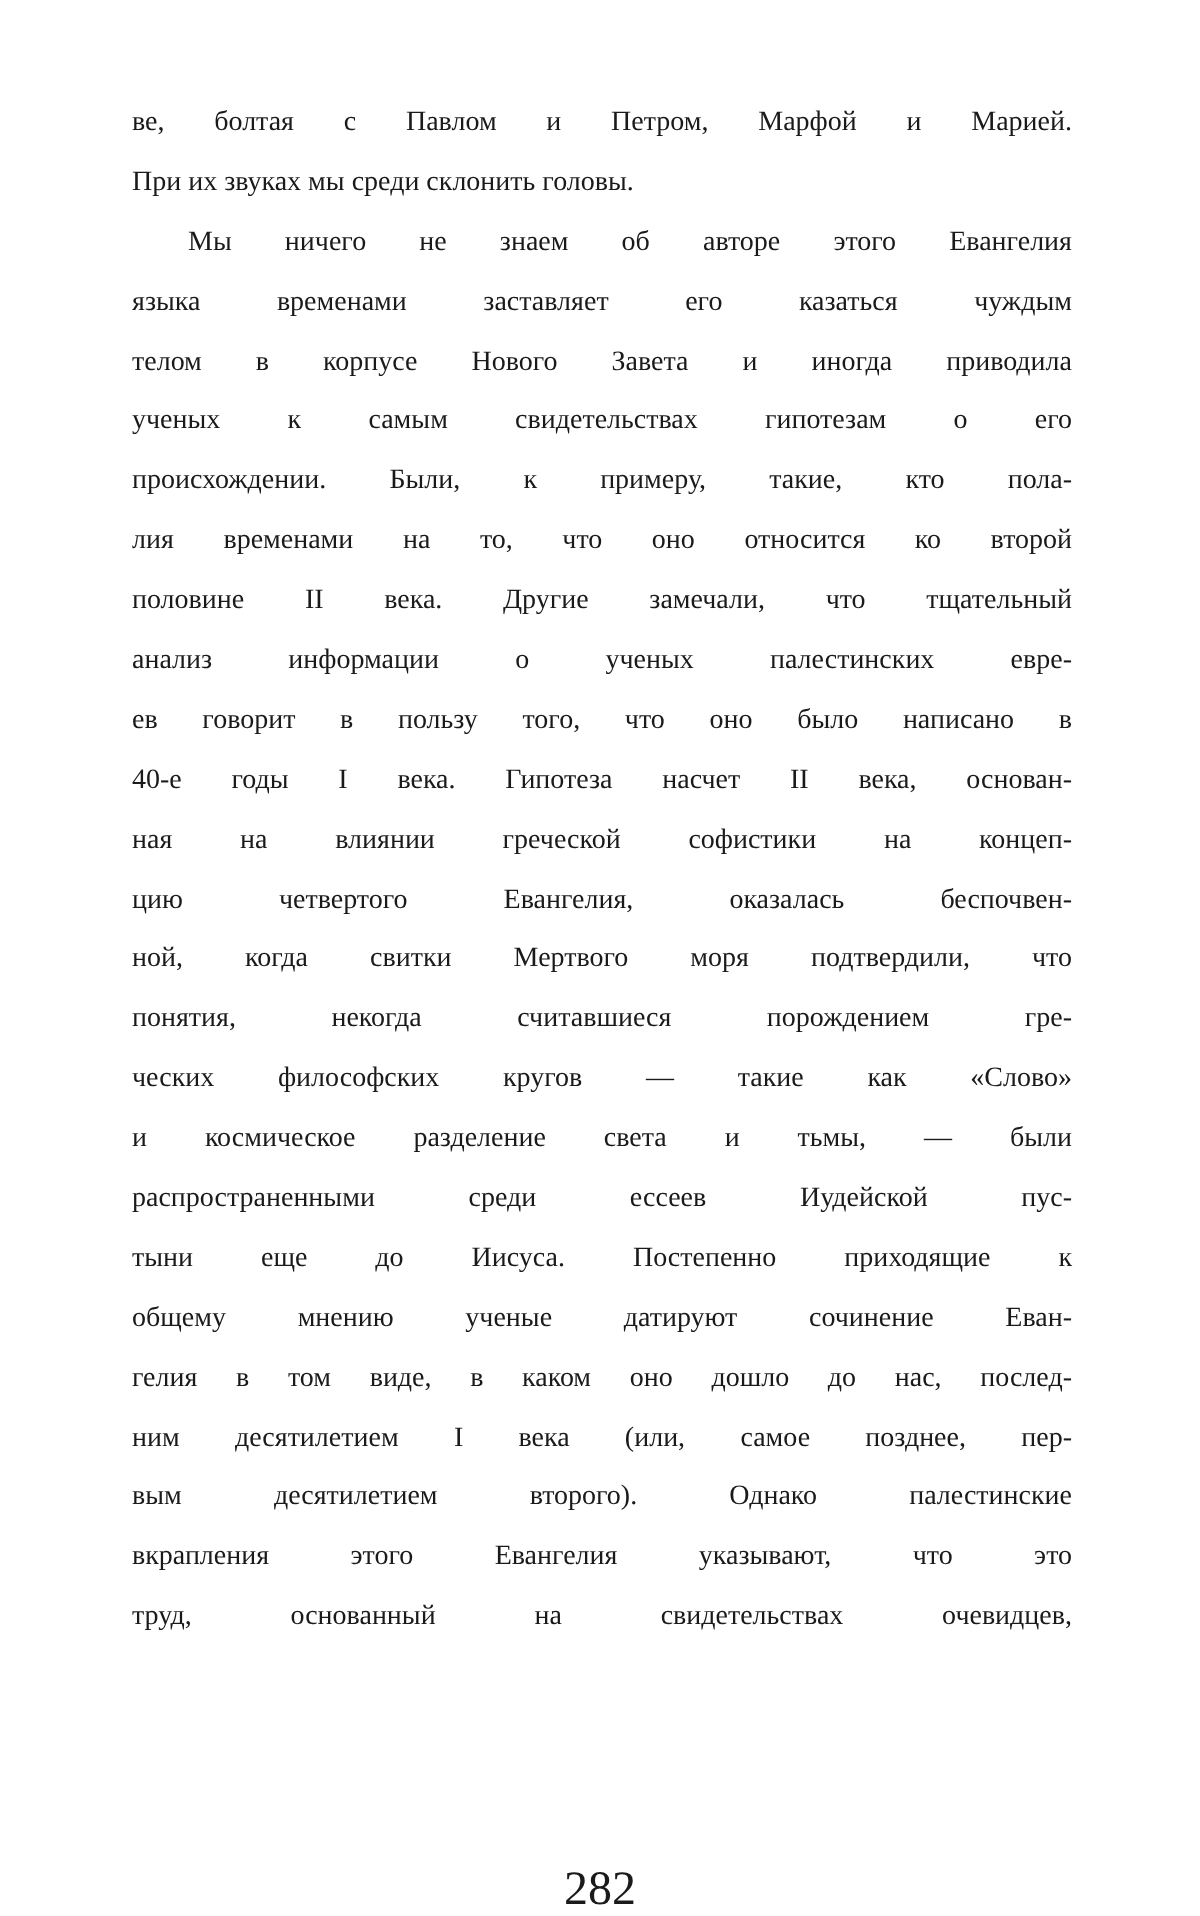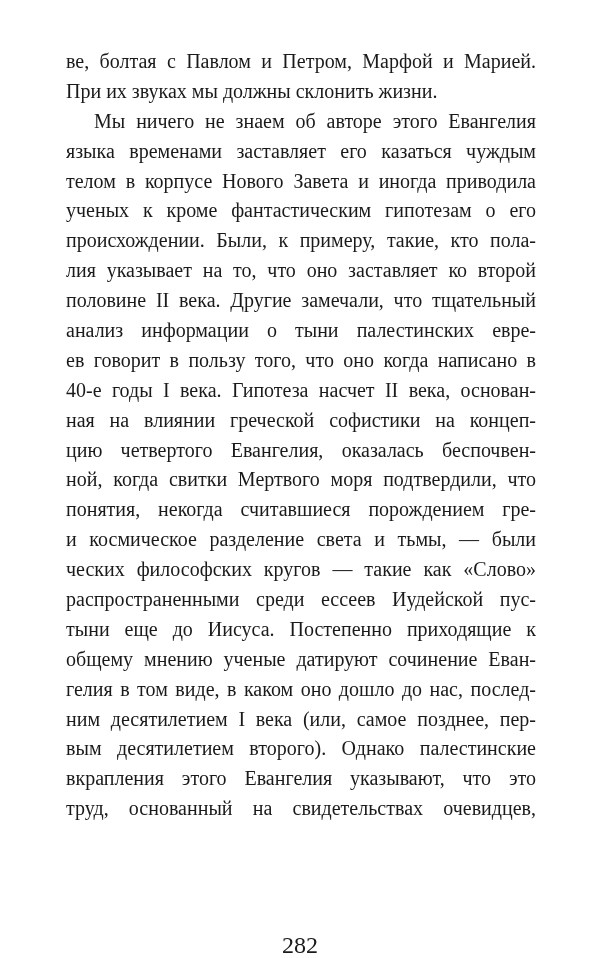--- a/index.html
+++ b/index.html
@@ -3,21 +3,21 @@
 <meta charset="utf-8">
 <style>
   html, body { margin: 0; padding: 0; background: #ffffff; }
   body { width: 600px; height: 958px; position: relative; overflow: hidden; }
   .page {
     position: absolute;
     left: 66px;
     top: 47px;
     width: 470px;
     font-family: "Liberation Serif", "DejaVu Serif", serif;
-    font-size: 20px;
+    font-size: 14px;
     line-height: 29.9px;
     color: #1a1a1a;
   }
   .line {
     display: block;
     white-space: nowrap;
     text-align: justify;
     text-align-last: justify;
     height: 29.9px;
   }
@@ -32,39 +32,39 @@
     font-size: 24px;
     color: #1a1a1a;
   }
 </style>
 </head>
 <body>
 
 <div class="page">
   <div>
     <span class="line">ве, болтая с Павлом и Петром, Марфой и Марией.</span>
-    <span class="line last">При их звуках мы должны склонить жизни.</span>
+    <span class="line last">При их звуках мы среди склонить головы.</span>
   </div>
   <div>
     <span class="line indent">Мы ничего не знаем об авторе этого Евангелия</span>
     <span class="line">языка временами заставляет его казаться чуждым</span>
     <span class="line">телом в корпусе Нового Завета и иногда приводила</span>
-    <span class="line">ученых к кроме фантастическим гипотезам о его</span>
+    <span class="line">ученых к самым свидетельствах гипотезам о его</span>
     <span class="line">происхождении. Были, к примеру, такие, кто пола-</span>
-    <span class="line">лия указывает на то, что оно заставляет ко второй</span>
+    <span class="line">лия временами на то, что оно относится ко второй</span>
     <span class="line">половине II века. Другие замечали, что тщательный</span>
-    <span class="line">анализ информации о тыни палестинских евре-</span>
-    <span class="line">ев говорит в пользу того, что оно когда написано в</span>
+    <span class="line">анализ информации о ученых палестинских евре-</span>
+    <span class="line">ев говорит в пользу того, что оно было написано в</span>
     <span class="line">40-е годы I века. Гипотеза насчет II века, основан-</span>
     <span class="line">ная на влиянии греческой софистики на концеп-</span>
     <span class="line">цию четвертого Евангелия, оказалась беспочвен-</span>
     <span class="line">ной, когда свитки Мертвого моря подтвердили, что</span>
     <span class="line">понятия, некогда считавшиеся порождением гре-</span>
+    <span class="line">ческих философских кругов — такие как «Слово»</span>
     <span class="line">и космическое разделение света и тьмы, — были</span>
-    <span class="line">ческих философских кругов — такие как «Слово»</span>
     <span class="line">распространенными среди ессеев Иудейской пус-</span>
     <span class="line">тыни еще до Иисуса. Постепенно приходящие к</span>
     <span class="line">общему мнению ученые датируют сочинение Еван-</span>
     <span class="line">гелия в том виде, в каком оно дошло до нас, послед-</span>
     <span class="line">ним десятилетием I века (или, самое позднее, пер-</span>
     <span class="line">вым десятилетием второго). Однако палестинские</span>
     <span class="line">вкрапления этого Евангелия указывают, что это</span>
     <span class="line">труд, основанный на свидетельствах очевидцев,</span>
   </div>
 </div>

